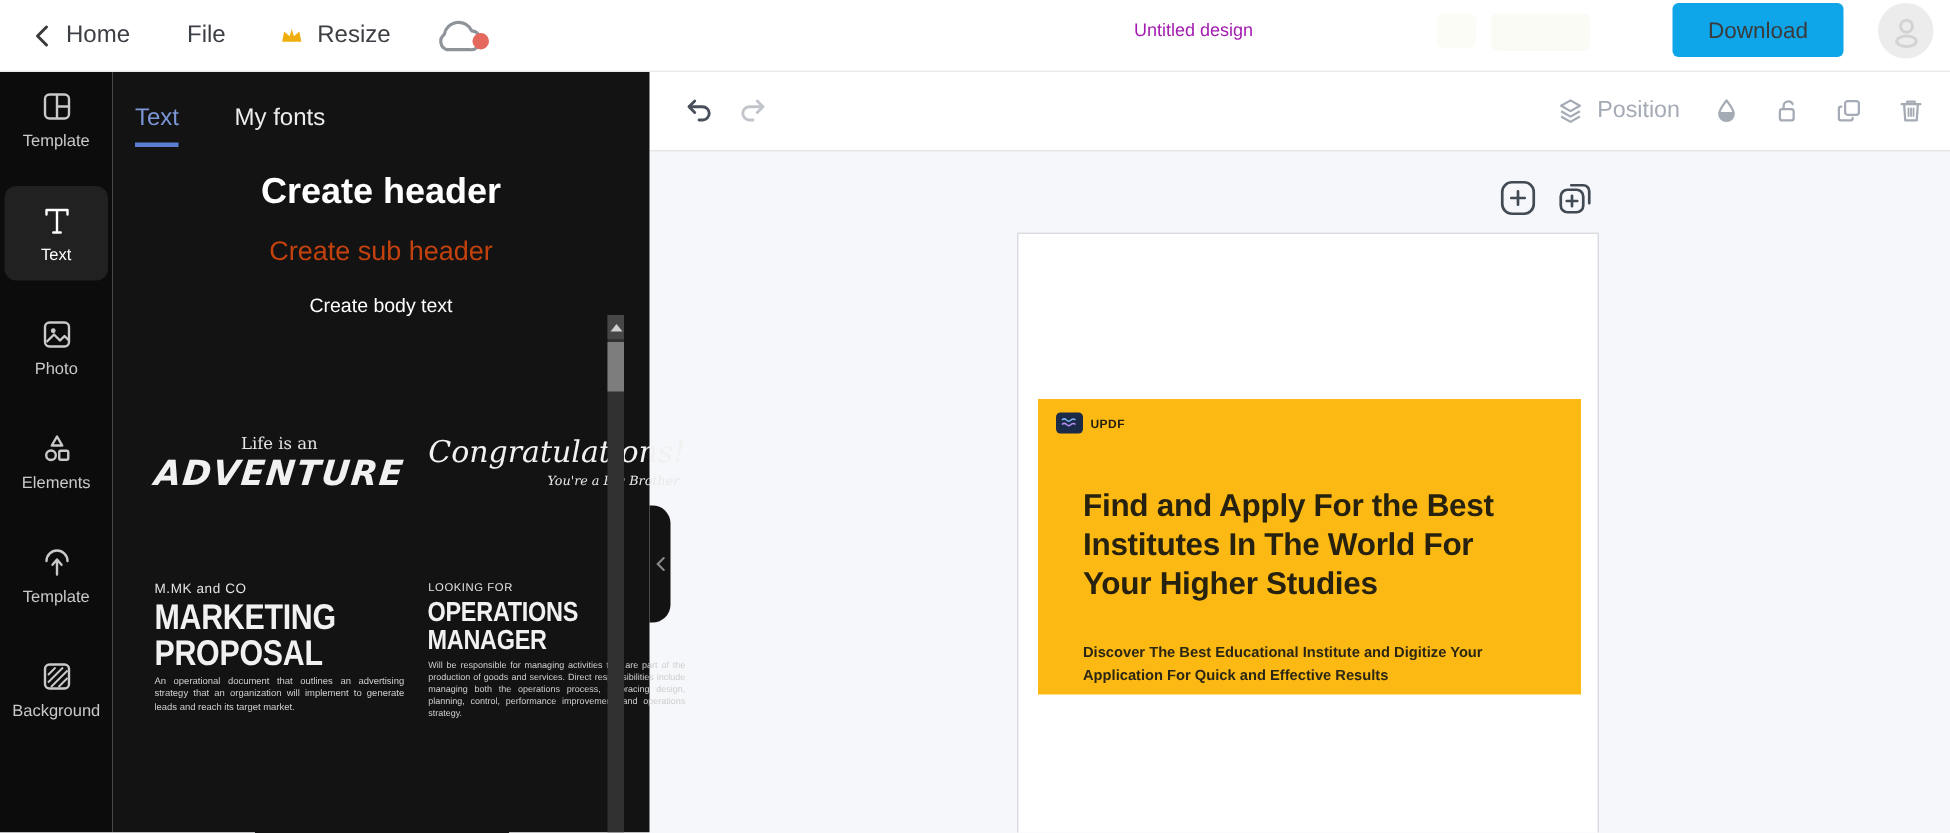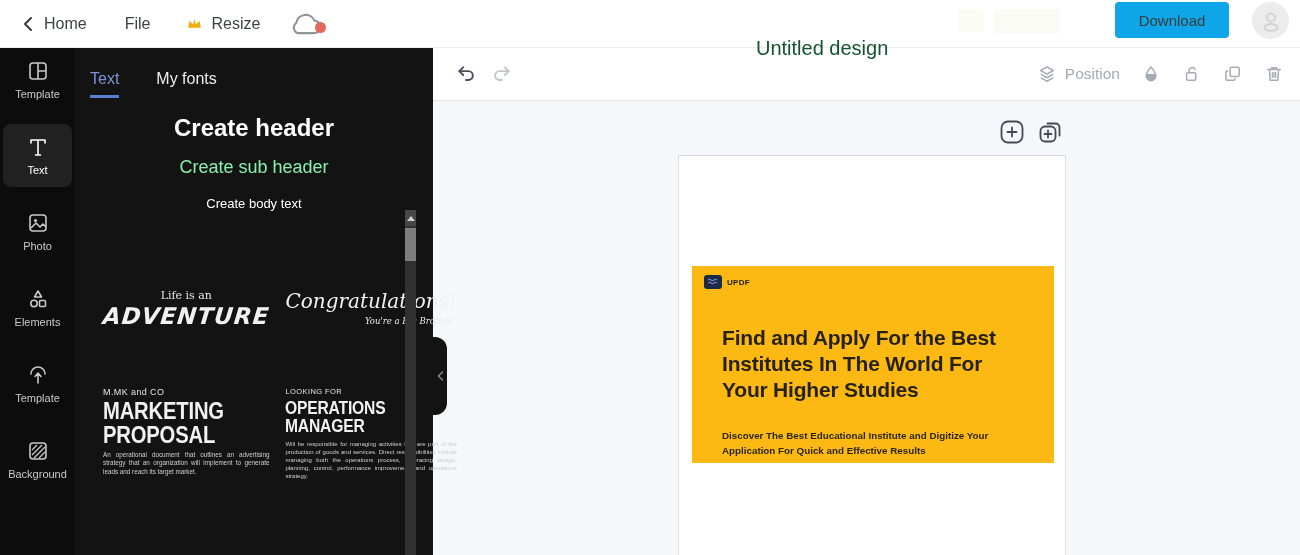--- a/index.html
+++ b/index.html
@@ -9,21 +9,21 @@
   
   .topbar { position:absolute; left:0; top:0; width:1300px; height:48px; background:#fff;
             border-bottom:1px solid #ebebeb; z-index:10; display:flex; align-items:center; }
   .tb-item { display:flex; align-items:center; gap:10px; font-size:16px; color:#3c3f43; cursor:pointer;text-align:right; }
   .tb-home { margin-left:22px; }
   .tb-file { margin-left:38px; }
   .tb-resize { margin-left:36px; gap:8px; }
   .tb-cloud { margin-left:28px; position:relative; }
   .cloud-dot { position:absolute; right:-2px; bottom:4px; width:11px; height:11px; border-radius:50%;
                background:#e4685d; }
-  .tb-title { position:absolute; left:756px; top:13px; font-size:20px; color:#14532d;margin-top:24px; }
+  .tb-title { position:absolute; left:756px; top:13px; font-size:12px; color:#a21caf; }
   .ghost1 { position:absolute; left:958px; top:9px; width:26px; height:23px; background:#fcfcf7; border-radius:4px; }
   .ghost2 { position:absolute; left:994px; top:9px; width:66px; height:25px; background:#fbfbf6; border-radius:4px; }
   .download-btn { position:absolute; left:1115px; top:2px; width:114px; height:36px; background:#0ea5e9;
                   border:none; border-radius:4px; font-size:15px; color:#3b3b3b;
                   font-family:"Liberation Sans",sans-serif; cursor:pointer; }
   .avatar { position:absolute; left:1252px; top:2px; width:37px; height:37px; border-radius:50%;
             background:#ececec; display:flex; align-items:center; justify-content:center; cursor:pointer; }
 
   
   .sidebar { position:absolute; left:0; top:48px; bottom:0; width:75px; background:#0c0c0c;
@@ -34,21 +34,21 @@
   .side-item.active { background:#212121; color:#fff; }
   .side-item .lbl { font-size:11px; }
   .side-item svg { display:block; }
 
   
   .panel { position:absolute; left:75px; top:48px; bottom:0; width:358px; background:#131313; z-index:5; }
   .panel-tabs { display:flex; gap:37px; padding:22px 0 0 15px; }
   .tab { font-size:16px; color:#ededed; padding-bottom:7px; cursor:pointer; border-bottom:3px solid transparent; }
   .tab.active { color:#7b95d6; border-bottom-color:#5a7ed2; }
   .create-header { text-align:center; color:#fff; font-size:24px; font-weight:bold; margin-top:16px; cursor:pointer; }
-  .create-sub { text-align:center; color:#86efac; font-size:18px; font-weight:500; margin-top:15px; cursor:pointer; }
+  .create-sub { text-align:center; color:#c2410c; font-size:18px; font-weight:500; margin-top:15px; cursor:pointer; }
   .create-body { text-align:center; color:#fff; font-size:13px; margin-top:18px; cursor:pointer; }
 
   .styles-grid { display:grid; grid-template-columns:1fr 1fr; column-gap:16px; row-gap:58px;
                  padding:0 30px 0 28px; margin-top:78px; }
   .style-card { color:#f1f1f1; cursor:pointer; }
   .adv-top { font-family:"DejaVu Serif", serif; font-size:11px; text-align:center; color:#e6e6e6; }
   .adv-main { font-family:"DejaVu Sans", sans-serif; font-style:italic; font-weight:bold; font-size:23px;
               letter-spacing:1px; transform:skewX(-6deg); text-align:center; margin-top:1px; }
   .congrats-main { font-family:"DejaVu Serif", serif; font-style:italic; font-size:20px; text-align:center; }
   .congrats-sub { font-family:"DejaVu Serif", serif; font-style:italic; font-size:8.5px; text-align:right;

